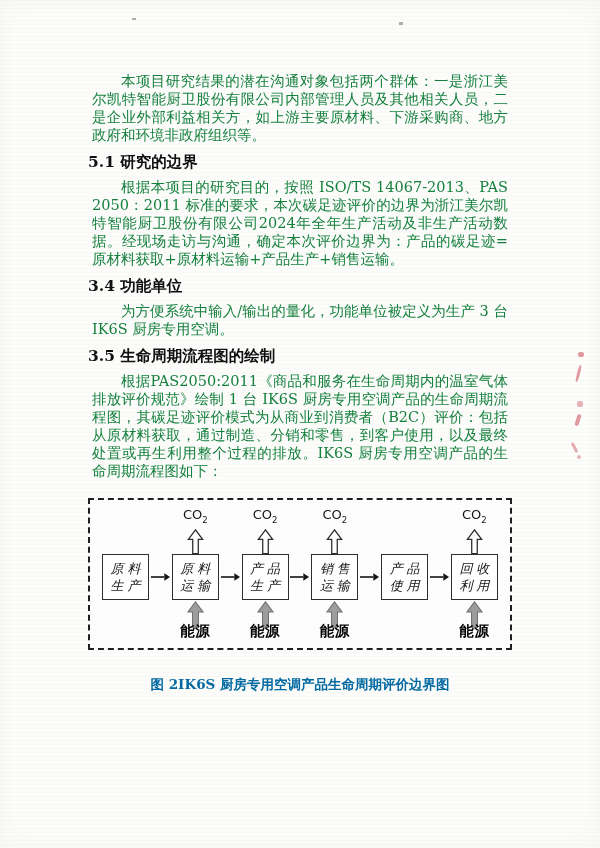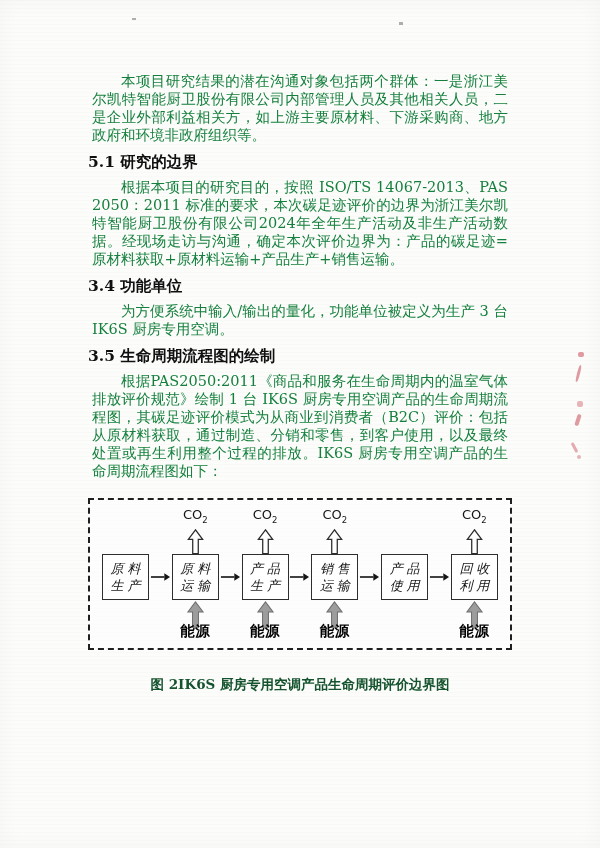--- a/index.html
+++ b/index.html
@@ -115,21 +115,21 @@
     flex: none;
     margin-top: 63px;
   }
   svg.h-arrow line { stroke: #151515; stroke-width: 1.7; }
   svg.h-arrow polygon { fill: #151515; }
   .caption {
     margin-top: 26px;
     text-align: center;
     font-size: 13.5px;
     font-weight: 600;
-    color: #14532d;
+    color: #0369a1;
   }
   
   .ink { position: absolute; background: #c84b57; opacity: 0.55; border-radius: 2px; pointer-events: none; }
   .ink1 { left: 578px; top: 352px; width: 6px; height: 5px; }
   .ink2 { left: 577px; top: 365px; width: 3px; height: 17px; transform: rotate(14deg); border-radius: 40% / 60%; }
   .ink3 { left: 577px; top: 401px; width: 6px; height: 6px; opacity: 0.4; }
   .ink4 { left: 576px; top: 414px; width: 4px; height: 12px; transform: rotate(18deg); }
   .ink5 { left: 573px; top: 442px; width: 3px; height: 11px; transform: rotate(-28deg); opacity: 0.45; }
   .ink6 { left: 577px; top: 455px; width: 4px; height: 4px; opacity: 0.4; }
   .speck { position: absolute; background: #7a7a7a; opacity: 0.6; pointer-events: none; }

